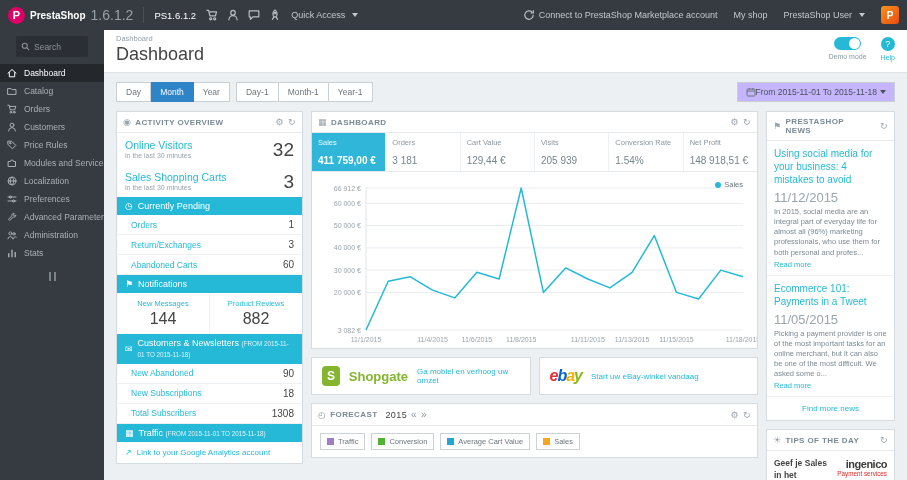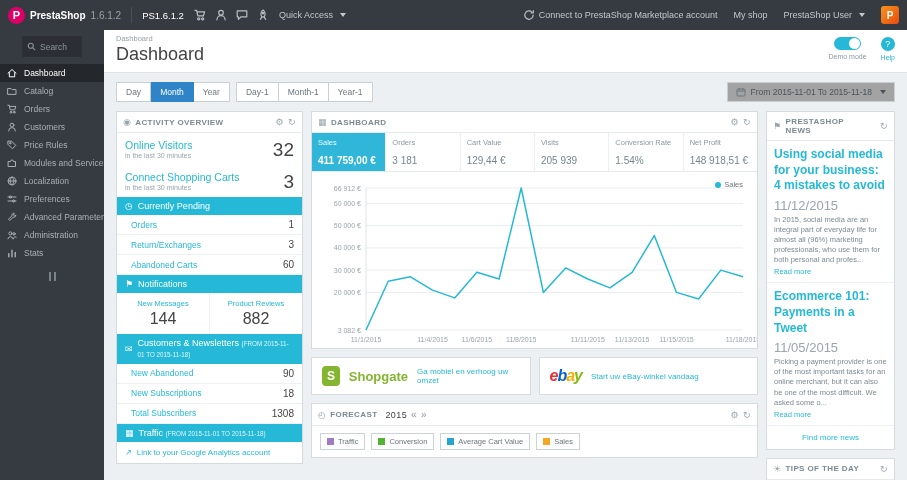--- a/index.html
+++ b/index.html
@@ -4,35 +4,35 @@
 <style>
 *{margin:0;padding:0;box-sizing:border-box}
 html,body{width:907px;height:480px;overflow:hidden}
 body{font-family:"Liberation Sans","DejaVu Sans",sans-serif;background:#edf0f2;color:#555;font-size:10px}
 svg{display:block}
 
 .topbar{height:30px;background:#363a41;display:flex;align-items:center;padding:0 8px;gap:10px;color:#cfd3d8}
 .brand{display:flex;align-items:center;gap:5px;min-width:108px}
 .logo-circle{width:17px;height:17px;border-radius:50%;background:#df0067;color:#fff;font-weight:bold;font-size:11px;display:flex;align-items:center;justify-content:center}
 .brand-name{color:#fff;font-size:10px;font-weight:bold}
-.brand-ver{color:#9aa0a6;font-size:10px}
+.brand-ver{color:#9aa0a6;font-size:14px}
 .tb-sep{width:1px;height:16px;background:#4a4f57}
 .shop-name{color:#fff;font-size:9.5px}
 .tb-icons{display:flex;gap:9px;align-items:center}
 .tb-ico svg{width:12px;height:12px;stroke:#b9bec4;fill:none;stroke-width:1;stroke-linecap:round;stroke-linejoin:round}
 .tb-link{font-size:9px;color:#c3c8cd;display:flex;align-items:center;gap:4px;cursor:pointer}
 .tb-right{margin-left:auto;display:flex;align-items:center;gap:16px}
 .caret{display:inline-block;width:0;height:0;border-left:3px solid transparent;border-right:3px solid transparent;border-top:4px solid currentColor;margin-left:3px;vertical-align:middle}
 .avatar{width:18px;height:18px;border-radius:3px;background:linear-gradient(135deg,#f7941d,#e84b0f);color:#fff;font-size:10px;font-weight:bold;display:flex;align-items:center;justify-content:center}
 
 .layout{display:flex;height:450px}
 .sidebar{width:104px;background:#363a41;flex:none;display:flex;flex-direction:column}
 .main{flex:1;min-width:0}
 
-.search-wrap{padding:6px 22px 7px}
+.search-wrap{padding:6px 16px 7px}
 .search-box{background:#2b2f35;border-radius:2px;height:21px;display:flex;align-items:center;padding:0 5px;gap:4px}
 .search-box svg{width:9px;height:9px;stroke:#8d949b;fill:none;stroke-width:1.2}
 .search-box input{flex:1;min-width:0;background:transparent;border:0;outline:none;color:#c8ccd0;font-size:8.5px}
 .search-box input::placeholder{color:#8d949b}
 .mi{display:flex;align-items:center;gap:6px;padding:4px 7px;color:#aab0b6;font-size:8.5px;cursor:pointer;white-space:nowrap;overflow:hidden}
 .mi.active{background:#24272b;color:#fff}
 .mico{width:11px;flex:none}
 .mico svg{width:10px;height:10px;stroke:currentColor;fill:none;stroke-width:1;stroke-linecap:round;stroke-linejoin:round}
 .collapse{display:flex;gap:3px;justify-content:center;padding:10px 0}
 .collapse i{width:2px;height:9px;background:#7b838a;display:block}
@@ -46,21 +46,21 @@
 .tool-lab{font-size:7px;color:#8b98a0;margin-top:3px}
 .help-ico{width:14px;height:14px;border-radius:50%;background:#25b9d7;color:#fff;font-size:9px;display:flex;align-items:center;justify-content:center;margin:0 auto;cursor:pointer}
 .tool-lab.blue{color:#25b9d7}
 
 .toolbar{display:flex;justify-content:space-between;align-items:center;padding:9px 12px}
 .pgroups{display:flex;gap:6px}
 .pgroup{display:inline-flex}
 .pbtn{background:#fff;border:1px solid #c9d0d4;color:#6c767c;font-size:8.5px;padding:4px 9px;cursor:pointer}
 .pbtn+.pbtn{border-left:0}
 .pbtn.active{background:#2e84c7;border-color:#2e84c7;color:#fff}
-.datebtn{background:#a3a3a3;border:1px solid #c9d0d4;color:#4a5258;font-size:8.5px;padding:4px 8px;display:flex;align-items:center;gap:5px;cursor:pointer}
+.datebtn{background:#c4b5fd;border:1px solid #c9d0d4;color:#4a5258;font-size:8.5px;padding:4px 8px;display:flex;align-items:center;cursor:pointer}
 .datebtn svg{width:10px;height:10px;stroke:#6c767c;fill:none;stroke-width:1}
 
 .cols{display:flex;gap:8px;padding:0 12px;align-items:flex-start}
 .col-left{width:187px;flex:none}
 .col-mid{flex:1;min-width:0}
 .col-right{width:129px;flex:none}
 .panel{background:#fff;border:1px solid #d6dbdf;margin-bottom:8px}
 .panel-h{display:flex;align-items:center;gap:4px;padding:5px 6px;border-bottom:1px solid #e6eaed;color:#7a8a94;font-size:8px;font-weight:bold;letter-spacing:.4px;text-transform:uppercase}
 .panel-h .sp{flex:1}
 .ph-ico{color:#9aa6ad;font-size:9px;font-weight:normal;cursor:pointer}
@@ -103,21 +103,21 @@
 .ebay{font-size:16px;font-weight:bold;font-style:italic;letter-spacing:-1px}
 .promo-link{font-size:8px;color:#25b9d7;cursor:pointer}
 
 .fc-year{color:#444;font-size:9px;font-weight:normal;text-transform:none;margin-left:4px}
 .fc-nav{color:#8b98a0;font-size:10px;cursor:pointer;font-weight:normal}
 .fc-legend{display:flex;gap:6px;padding:7px 8px;flex-wrap:nowrap}
 .chip{display:flex;align-items:center;gap:4px;border:1px solid #ccd3d8;background:#fff;padding:3px 6px;font-size:7.5px;color:#6c767c;cursor:pointer;white-space:nowrap}
 .chip .mark{width:7px;height:7px;display:inline-block;flex:none}
 
 .news-item{padding:6px 7px;border-bottom:1px solid #eef1f3}
-.news-title{color:#25b9d7;font-size:12px;font-weight:bold;line-height:1.3;cursor:pointer}
+.news-title{color:#25b9d7;font-size:10px;font-weight:normal;line-height:1.3;cursor:pointer}
 .news-date{color:#9aa5ad;font-size:13px;margin:4px 0 2px}
 .news-body{color:#7d8a92;font-size:7.5px;line-height:1.35}
 .read-more{color:#25b9d7;font-size:7.5px;margin-top:2px;display:inline-block;cursor:pointer}
 .find-more{text-align:center;padding:7px;color:#25b9d7;font-size:8px;cursor:pointer}
 
 .tips-head{display:flex;gap:6px;padding:7px 7px 4px;align-items:flex-start}
 .tips-title{font-weight:bold;color:#444;font-size:8.5px;line-height:1.35;flex:1}
 .ing{text-align:right;flex:none;width:52px}
 .ing-name{font-weight:bold;color:#3c3c3b;font-size:11px;letter-spacing:-.5px}
 .ing-sub{color:#e52521;font-size:6.3px}
@@ -354,21 +354,21 @@
           </div>
           <div class="kpi">
             <div>
               <div class="kpi-label">Online Visitors</div>
               <div class="kpi-sub">in the last 30 minutes</div>
             </div>
             <div class="kpi-val">32</div>
           </div>
           <div class="kpi">
             <div>
-              <div class="kpi-label">Connect Shopping Carts</div>
+              <div class="kpi-label">Sales Shopping Carts</div>
               <div class="kpi-sub">in the last 30 minutes</div>
             </div>
             <div class="kpi-val">3</div>
           </div>
 
           <div class="banner">
             <span class="b-ico">◷</span>
             <span>Currently Pending</span>
           </div>
           <div class="a-row">

